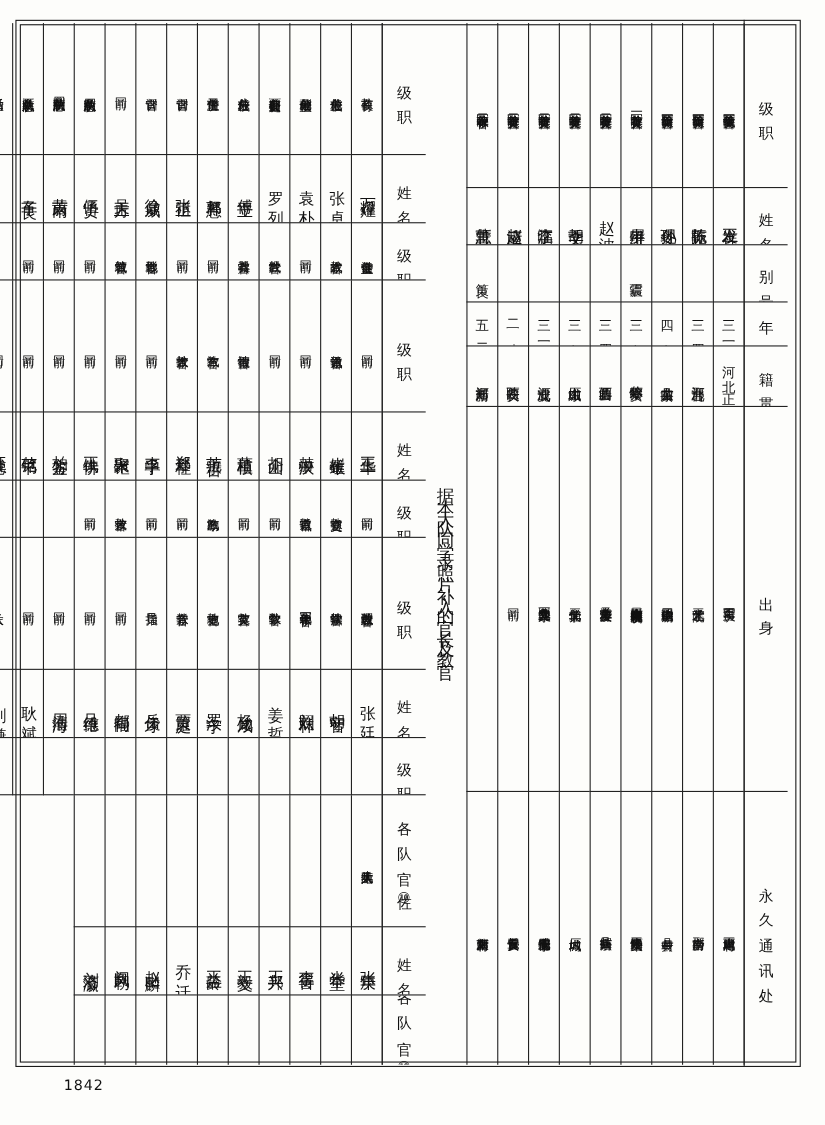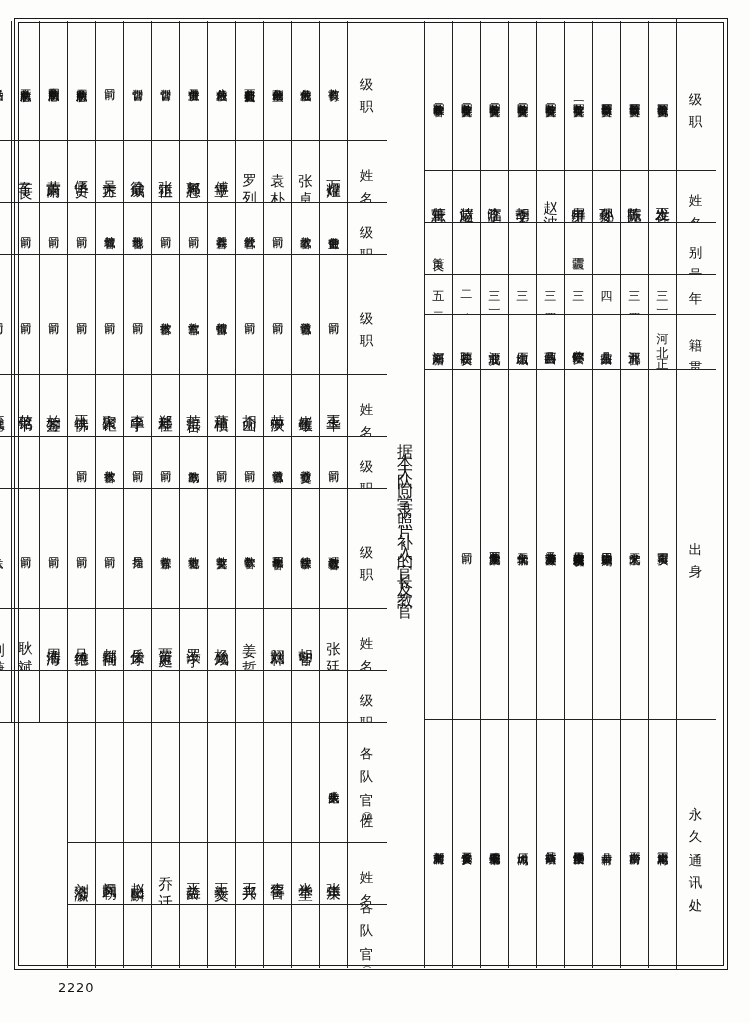--- a/index.html
+++ b/index.html
@@ -853,15 +853,15 @@
       </div>
       <div class="vline" style="left: 67px; top: 723px; height: 245px;"></div>
       <div class="vline" style="left: 347px; top: 723px; height: 245px;"></div>
       <div class="vline" style="left: 347px; top: 21px; height: 947px;"></div>
     </div>
 
   <div class="center-note" style="left:392px;top:255px;width:26px;height:520px;">
     <span class="v">据本大队同学录照片补入的官长及教官</span>
   </div>
 
-  <div class="pageno">2220</div>
+  <div class="pageno">1842</div>
 
 </div>
 
 </body></html>

